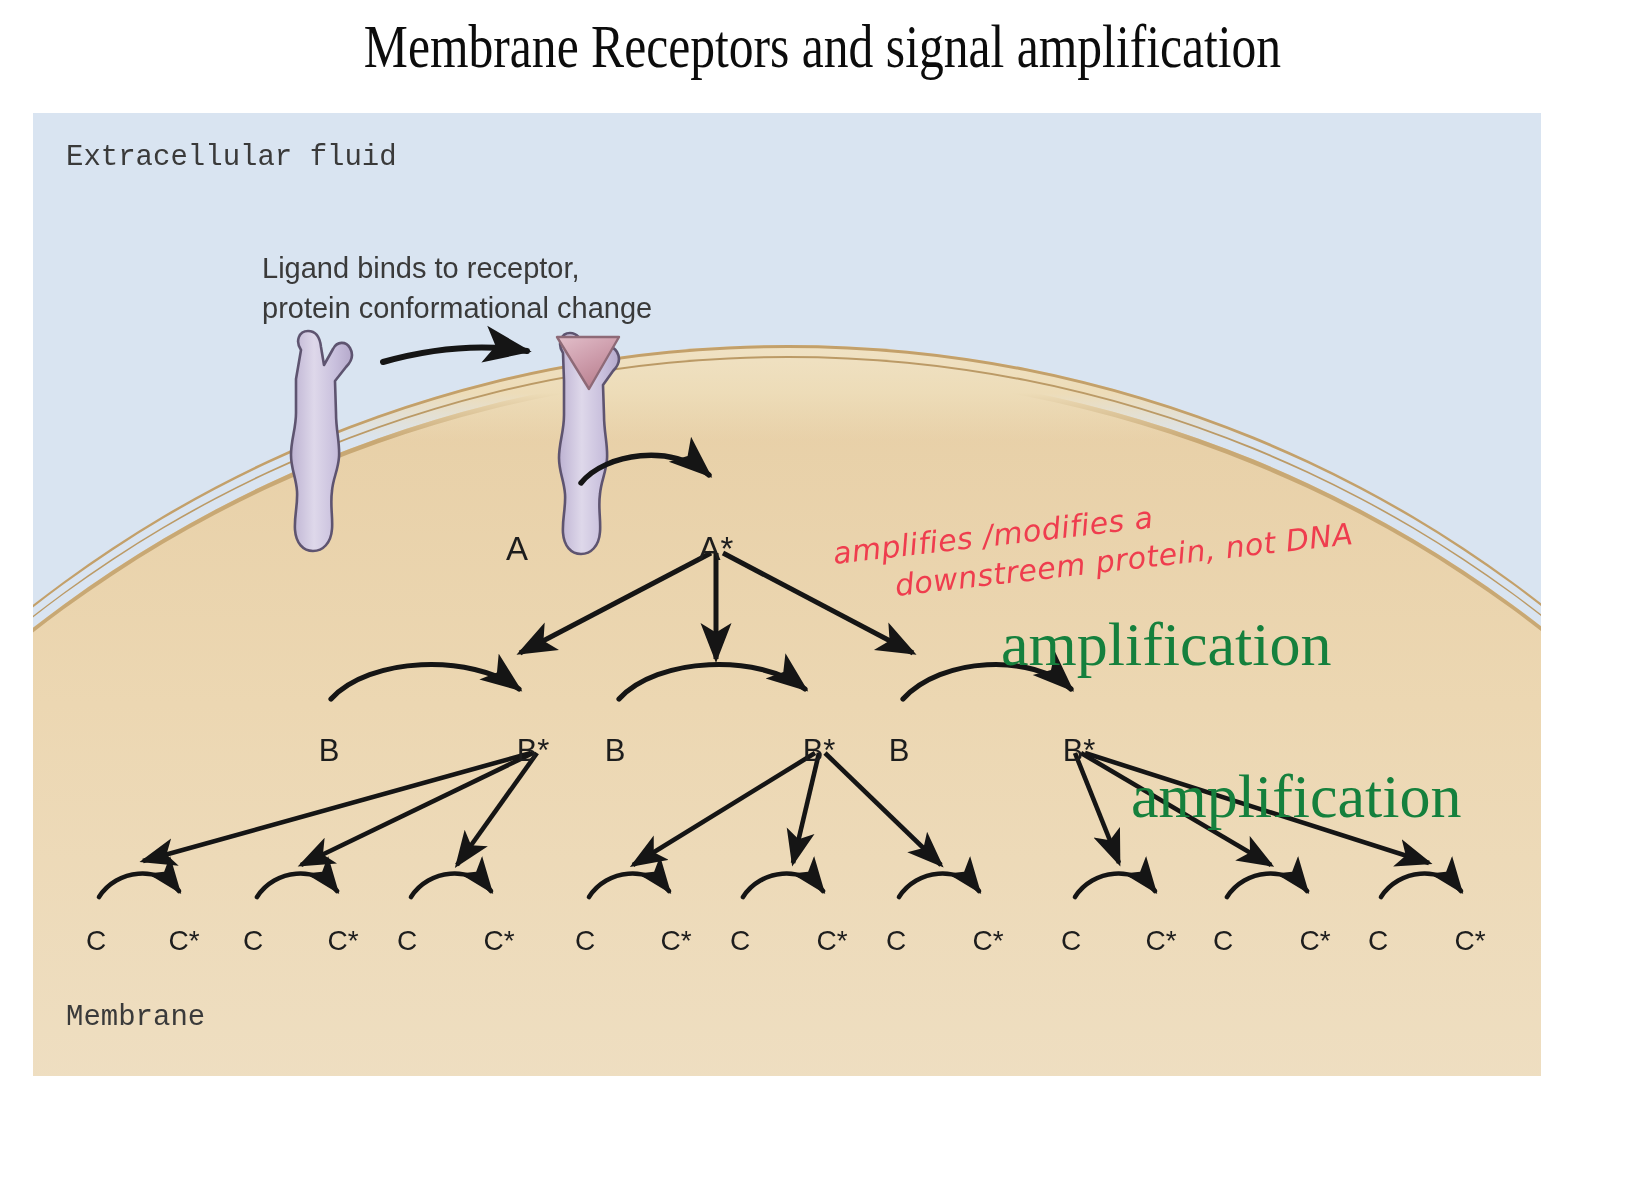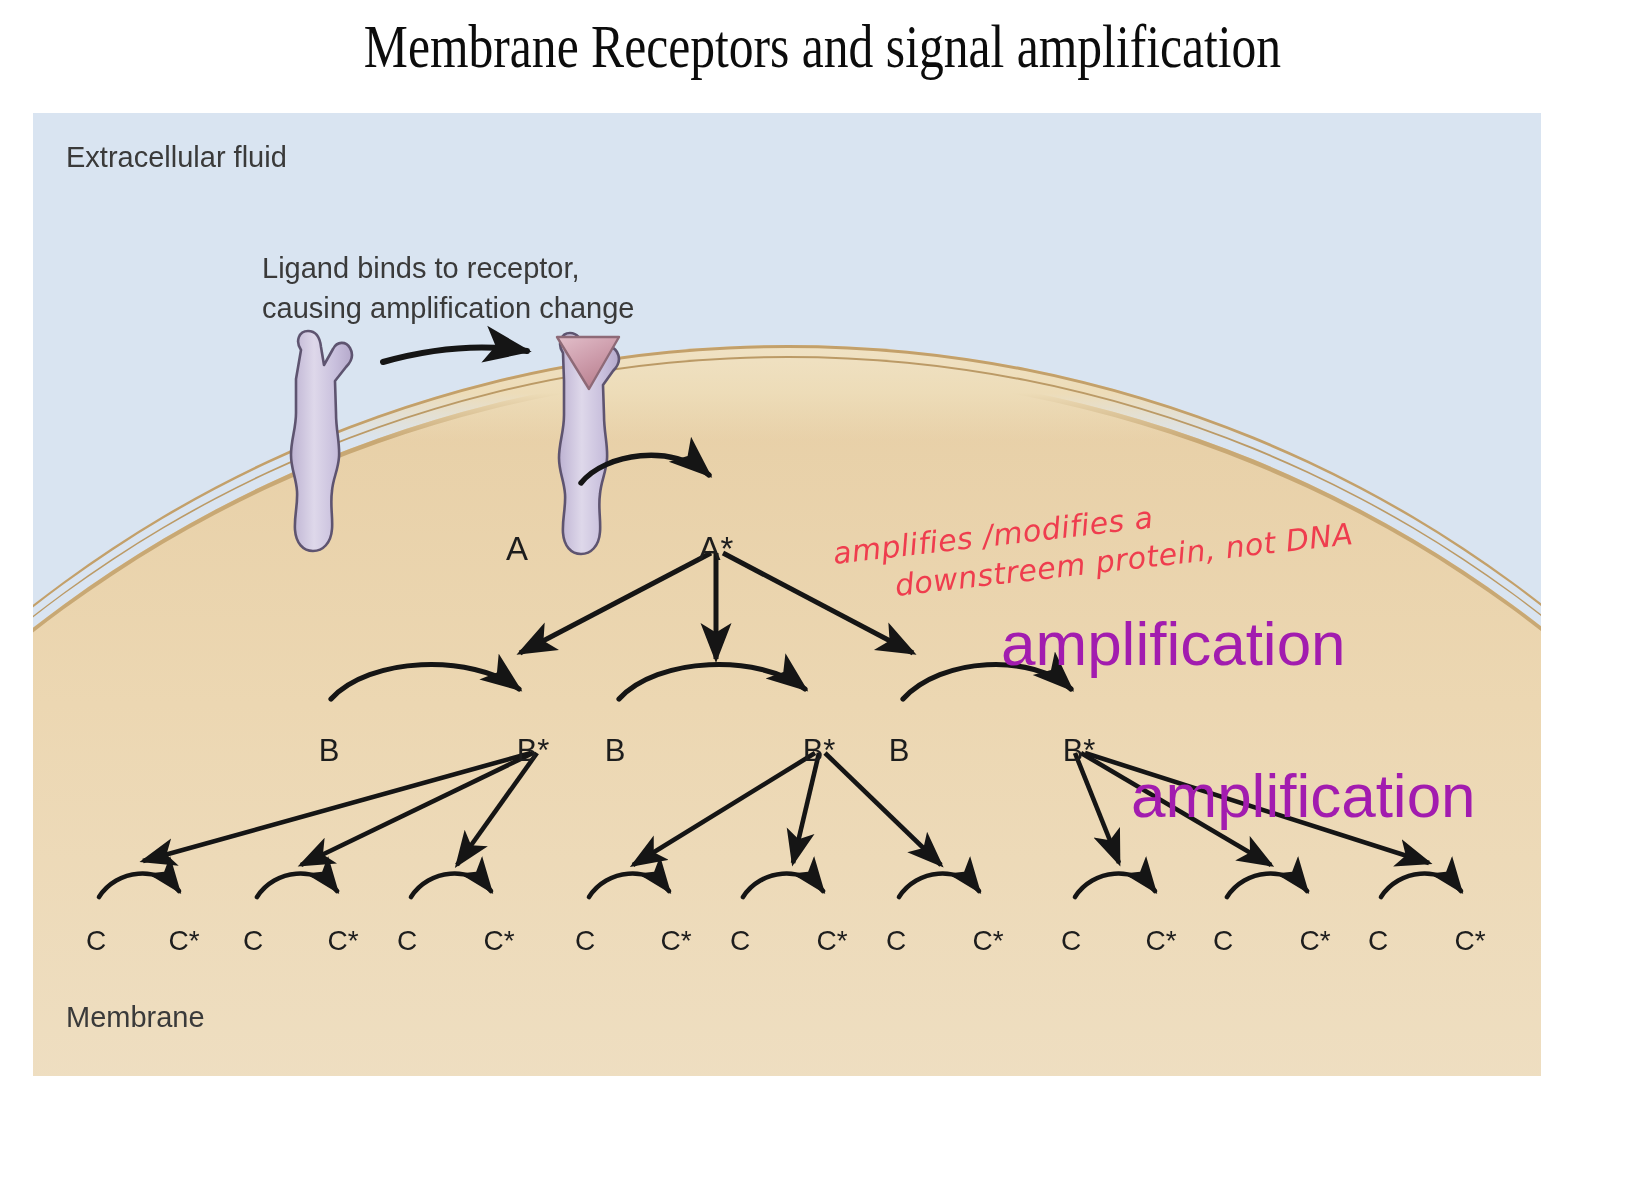--- a/index.html
+++ b/index.html
@@ -46,34 +46,34 @@
   .membrane-band{
     position:absolute;left:-460px;top:243px;width:2430px;height:2400px;
     border-radius:50%;
     background:transparent;
     box-shadow:inset 0 3px 0 -1px #bb9a66;
   }
 
   
   .region-label{
     position:absolute;color:#3a3a3a;
-    font-family:Liberation Sans, sans-serif;
+    font-family:Liberation Mono, monospace;
     font-size:29px;white-space:nowrap;
   }
   #label-ecf{left:33px;top:28px;}
   #label-cyto{left:33px;top:888px;}
   .callout{
     position:absolute;left:229px;top:124px;
     color:#3a3a3a;font-size:29px;line-height:40px;white-space:nowrap;margin-top:11px;
   }
 
   
   .amp{
-    position:absolute;color:#a21caf;
-    font-family:Liberation Sans, sans-serif;
+    position:absolute;color:#15803d;
+    font-family:Liberation Serif, serif;
     font-size:62px;line-height:68px;white-space:nowrap;
   }
   #amp-1{left:968px;top:497px;}
   #amp-2{left:1098px;top:649px;}
 
   .hand{
     position:absolute;color:#ef3d4e;
     font-family:"DejaVu Sans",sans-serif;
     font-size:30px;line-height:34px;white-space:nowrap;
     font-style:italic;font-weight:500;
@@ -107,21 +107,21 @@
     <div class="cell-body"></div>
     <div class="membrane-outer"></div>
     <div class="membrane-band"></div>
 
     <div class="region-label" id="label-ecf">Extracellular fluid</div>
 
     <div class="region-label" id="label-cyto">Membrane</div>
 
     <div class="callout">
       <div>Ligand binds to receptor,</div>
-      <div>causing amplification change</div>
+      <div>protein conformational change</div>
     </div>
 
     <svg class="overlay" viewBox="0 0 1508 963">
       <defs>
         <linearGradient id="recG" x1="0" y1="0" x2="1" y2="0">
           <stop offset="0%" stop-color="#bdb2d2"></stop>
           <stop offset="38%" stop-color="#ded8ea"></stop>
           <stop offset="72%" stop-color="#c9c0dd"></stop>
           <stop offset="100%" stop-color="#b5a9cb"></stop>
         </linearGradient>

